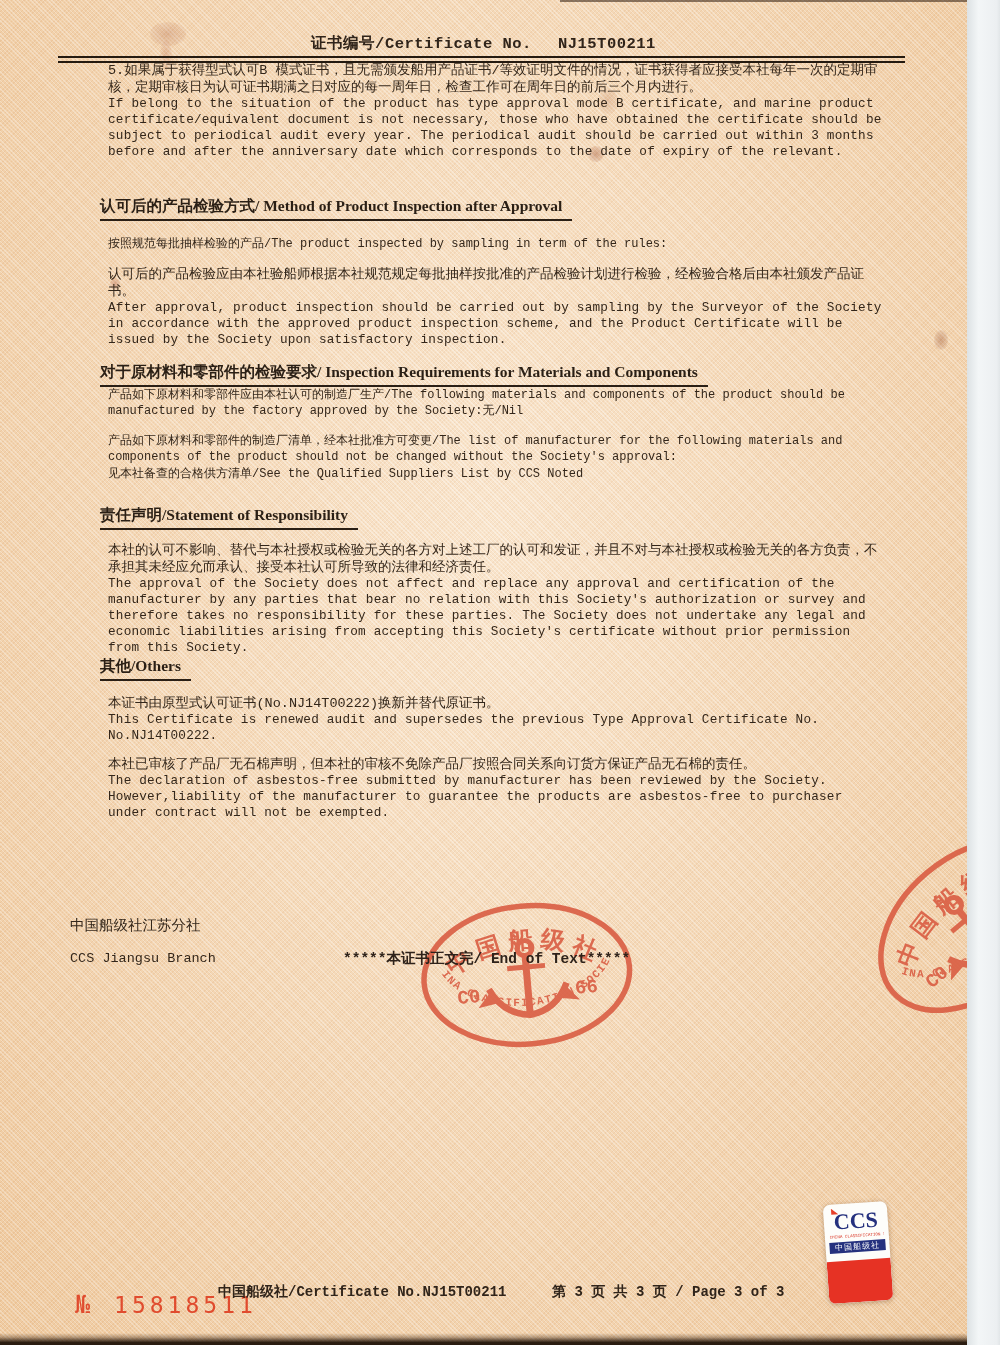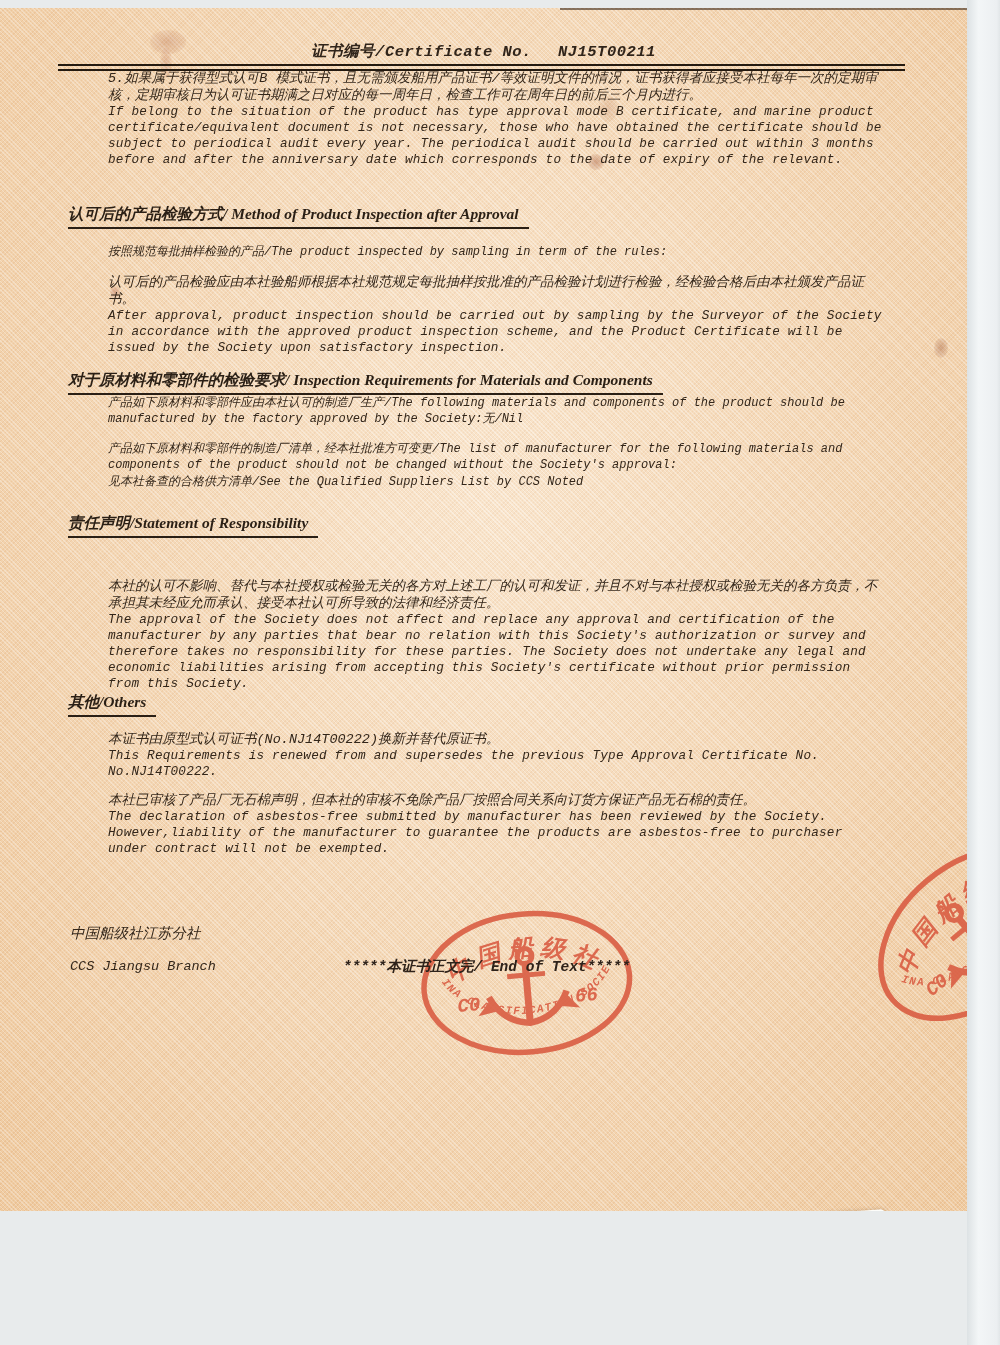--- a/index.html
+++ b/index.html
@@ -1,26 +1,26 @@
 <!DOCTYPE html>
 <html><head>
 <meta charset="utf-8">
 <style>
   html,body{margin:0;padding:0;}
   #viewport{position:relative;width:1000px;height:1345px;overflow:hidden;
     background:#e8ebec;font-family:"Liberation Mono","DejaVu Sans Mono",monospace;}
 
   
-  .paper{position:absolute;left:0;top:8px;width:967px;height:1203px;overflow:hidden;
+  .paper{position:absolute;left:0;top:0;width:967px;height:1345px;overflow:hidden;
     background:
       radial-gradient(ellipse at 50% 40%, rgba(255,248,238,0.45), rgba(226,176,120,0.28)),
       repeating-linear-gradient(45deg, rgba(255,255,255,0.45) 0 1px, rgba(255,255,255,0) 1px 3px),
       repeating-linear-gradient(-45deg, rgba(221,163,108,0.30) 0 1px, rgba(221,163,108,0) 1px 3px),
       #f4d5b0;
-    border-right:1px solid #c9a176;font-style:italic;}
+    border-right:1px solid #c9a176;}
   .scan-edge{position:absolute;left:967px;top:0;width:33px;height:1345px;
     background:linear-gradient(90deg,#dde2e4,#f3f6f7 35%,#eceff1 90%,#e2e6e8);}
   .scan-bottom{position:absolute;left:0;top:1333px;width:967px;height:12px;
     background:linear-gradient(180deg,rgba(70,45,25,0) 0%,rgba(70,45,25,0.35) 35%,#2a1c10 80%);}
   .scan-top{position:absolute;left:560px;top:0;width:407px;height:2px;background:rgba(45,28,15,0.55);}
 
   .stain{position:absolute;border-radius:50%;pointer-events:none;}
 
   
   .doc-header{position:absolute;left:0;top:33px;width:967px;text-align:center;
@@ -28,23 +28,23 @@
   .doc-header .num{margin-left:26px;}
   .double-rule{position:absolute;left:58px;top:56px;width:847px;height:3px;
     border-top:2px solid #241a10;border-bottom:2px solid #241a10;}
 
   
   .flow{position:absolute;left:108px;top:62px;width:778px;color:#33261a;z-index:2;}
   .en{font-size:12.7px;line-height:16px;letter-spacing:0.2px;}
   .cn{font-size:13.5px;line-height:17px;}
   .mx{font-size:12px;line-height:16.5px;}
   .heading{font-family:"Liberation Serif","DejaVu Serif",serif;font-weight:bold;
-    font-size:15.5px;color:#2a1f15;margin-left:-40px;}
+    font-size:15.5px;color:#2a1f15;margin-left:-40px;padding-left:32px;}
   .heading span{display:inline-block;border-bottom:2px solid #2a1f15;padding:0 10px 2px 0;}
-  .mt36{margin-top:36px}.mt28{margin-top:23px}.mt26{}.mt24{margin-top:40px}
+  .mt36{margin-top:36px}.mt28{margin-top:23px}.mt26{}.mt24{margin-top:12px}
   .mt15{margin-top:15px}.mt14{margin-top:14px}.mt13{margin-top:13px}.mt12{margin-top:12px}.mt9{}
 
   
   .sig-cn{position:absolute;left:70px;top:916px;font-size:14.5px;color:#33261a;z-index:2;}
   .sig-en{position:absolute;left:70px;top:951px;font-size:13.5px;color:#33261a;z-index:2;}
   .end-text{position:absolute;left:343px;top:949px;font-size:14.5px;font-weight:bold;color:#2e221a;z-index:3;}
 
   
   .stamp{position:absolute;z-index:1;opacity:0.88;}
   .stamp-main{left:412px;top:896px;transform:rotate(-5deg);}
@@ -105,21 +105,21 @@
       <div class="mx mt26">产品如下原材料和零部件应由本社认可的制造厂生产/The following materials and components of the product should be manufactured by the factory approved by the Society:无/Nil</div>
       <div class="mx mt13">产品如下原材料和零部件的制造厂清单，经本社批准方可变更/The list of manufacturer for the following materials and components of the product should not be changed without the Society's approval:</div>
       <div class="mx">见本社备查的合格供方清单/See the Qualified Suppliers List by CCS Noted</div>
 
       <div class="heading mt28"><span>责任声明/Statement of Responsibility</span></div>
       <div class="cn mt24">本社的认可不影响、替代与本社授权或检验无关的各方对上述工厂的认可和发证，并且不对与本社授权或检验无关的各方负责，不承担其未经应允而承认、接受本社认可所导致的法律和经济责任。</div>
       <div class="en">The approval of the Society does not affect and replace any approval and certification of the manufacturer by any parties that bear no relation with this Society's authorization or survey and therefore takes no responsibility for these parties. The Society does not undertake any legal and economic liabilities arising from accepting this Society's certificate without prior permission from this Society.</div>
 
       <div class="heading mt9"><span>其他/Others</span></div>
       <div class="cn mt14">本证书由原型式认可证书(No.NJ14T00222)换新并替代原证书。</div>
-      <div class="en">This Requirements is renewed from and supersedes the previous Type Approval Certificate No. No.NJ14T00222.</div>
+      <div class="en">This Certificate is renewed audit and supersedes the previous Type Approval Certificate No. No.NJ14T00222.</div>
       <div class="cn mt12">本社已审核了产品厂无石棉声明，但本社的审核不免除产品厂按照合同关系向订货方保证产品无石棉的责任。</div>
       <div class="en">The declaration of asbestos-free submitted by manufacturer has been reviewed by the Society. However,liability of the manufacturer to guarantee the products are asbestos-free to purchaser under contract will not be exempted.</div>
     </div>
 
     <div class="sig-cn">中国船级社江苏分社</div>
     <div class="sig-en">CCS Jiangsu Branch</div>
     <div class="end-text">*****本证书正文完/ End of Text*****</div>
 
     <div class="stamp stamp-main">
       <svg width="230" height="158" viewBox="0 0 230 158">

